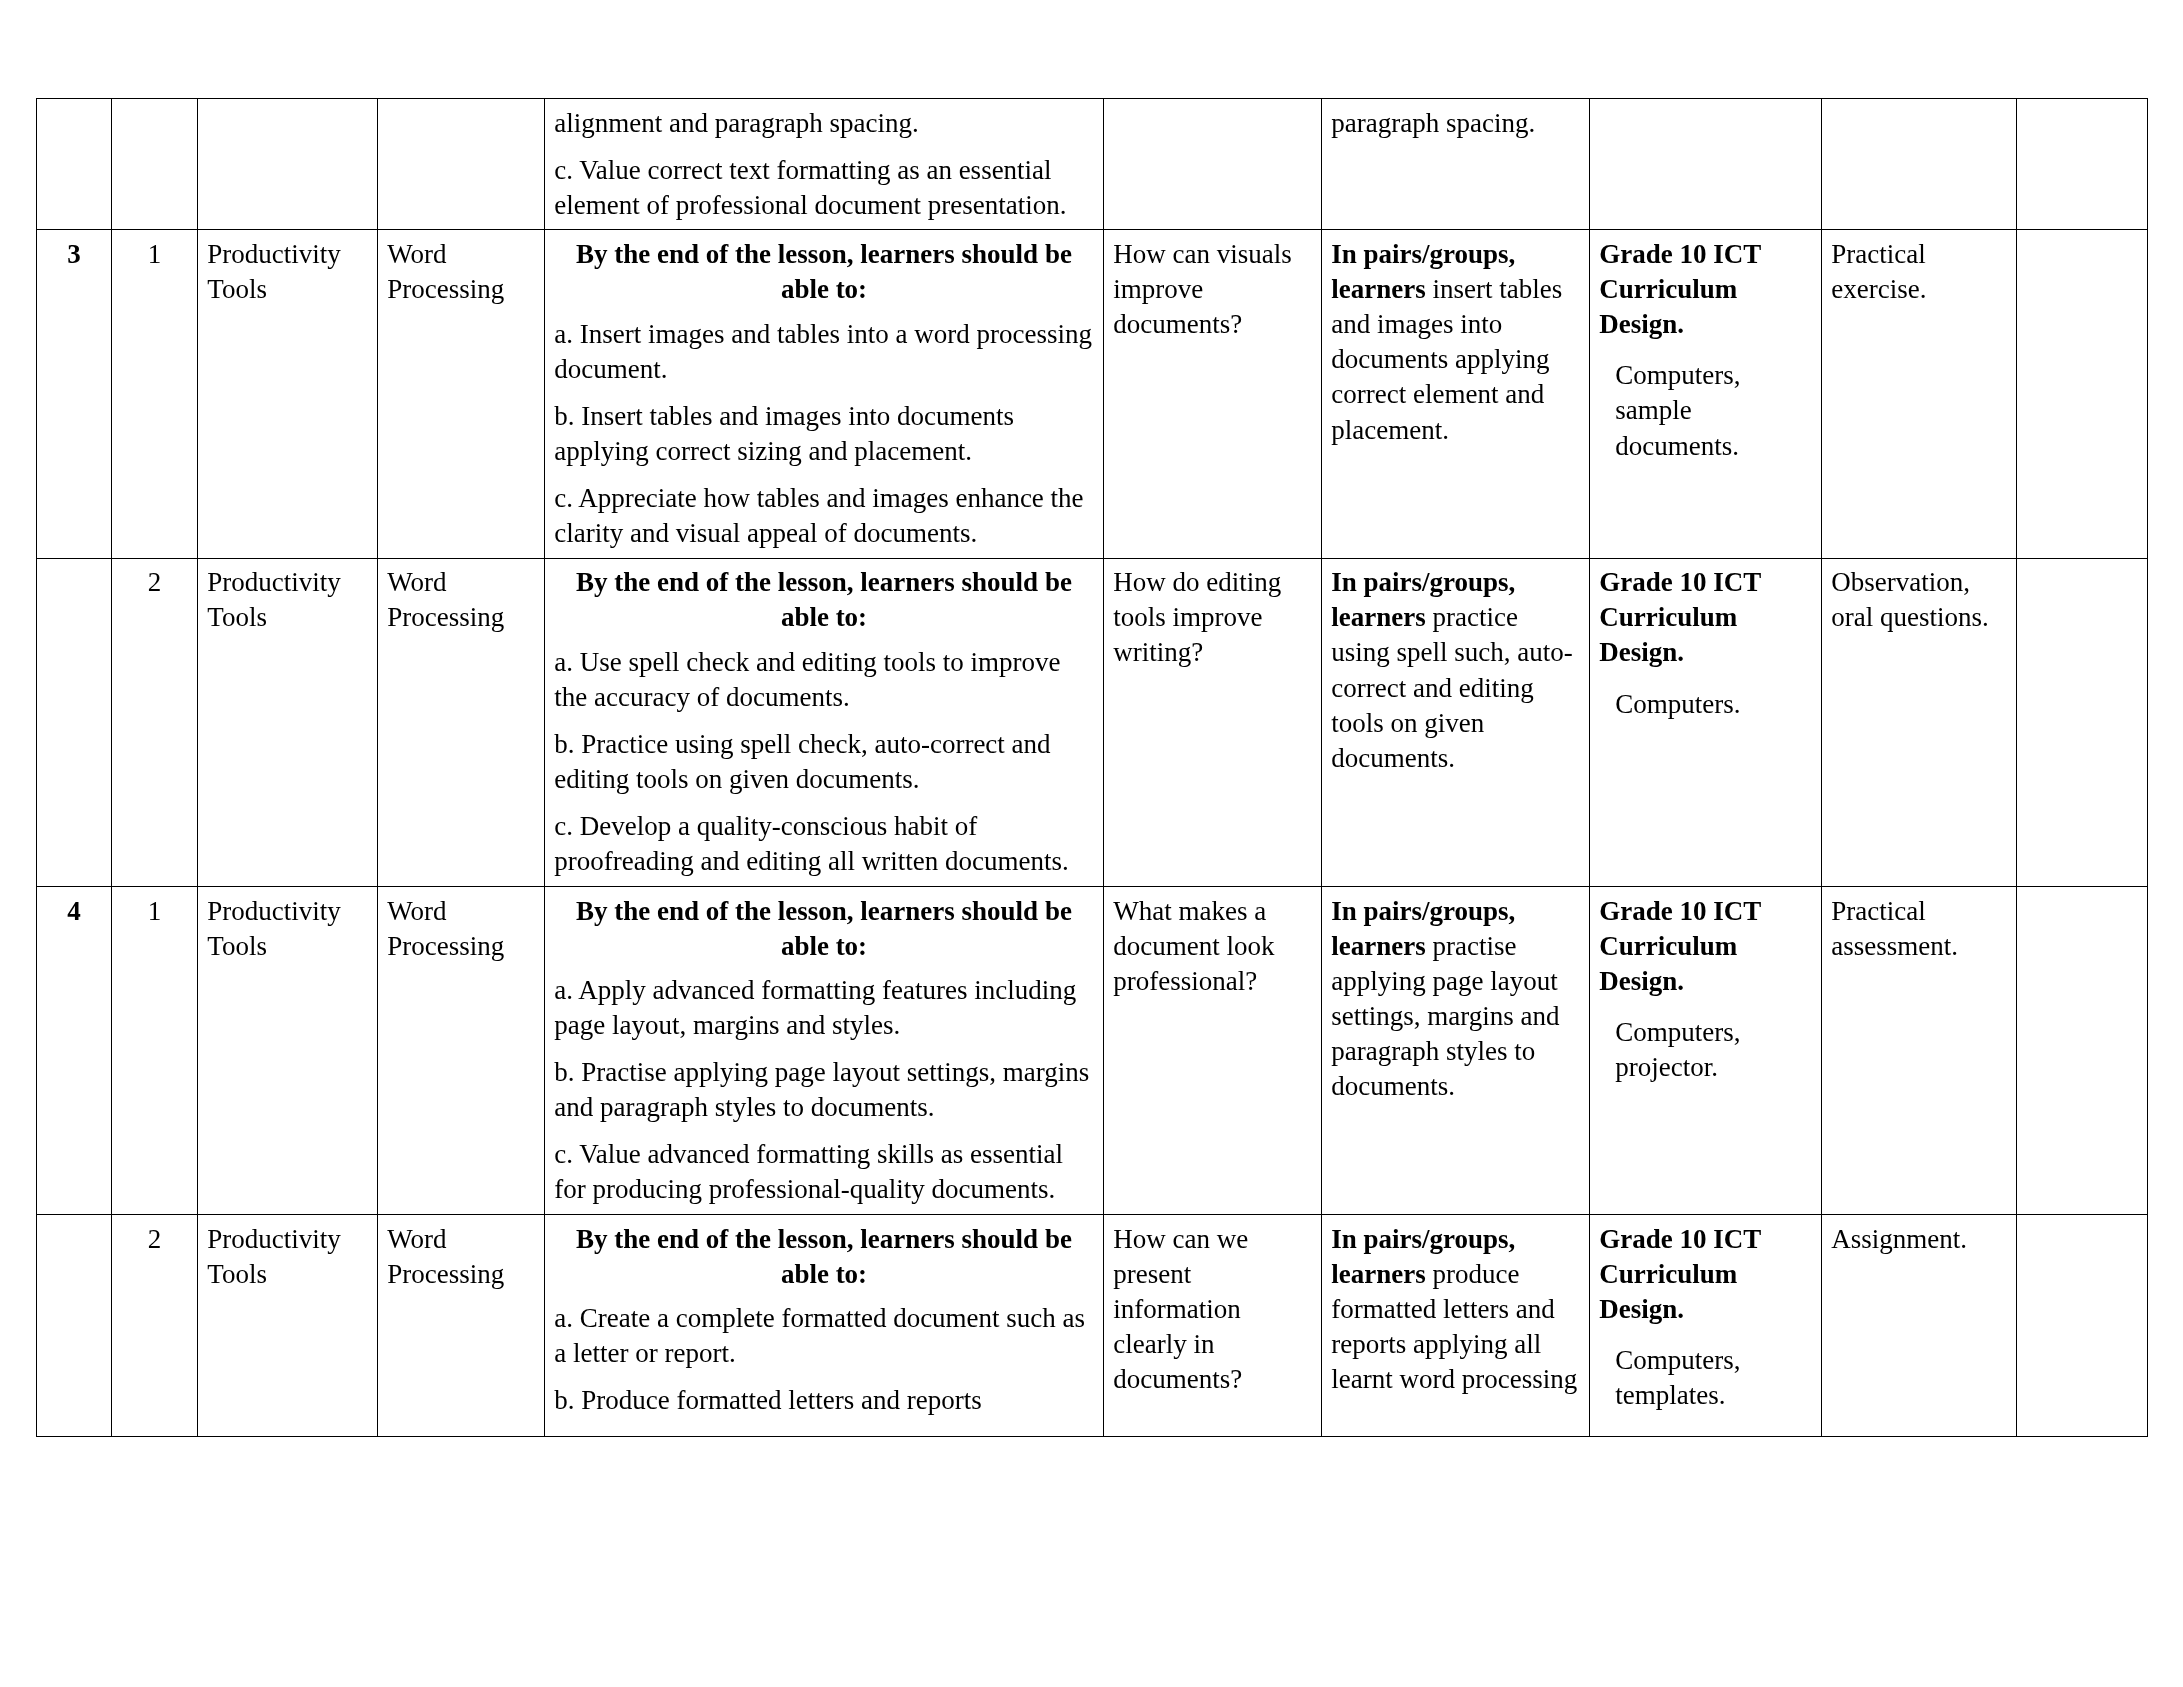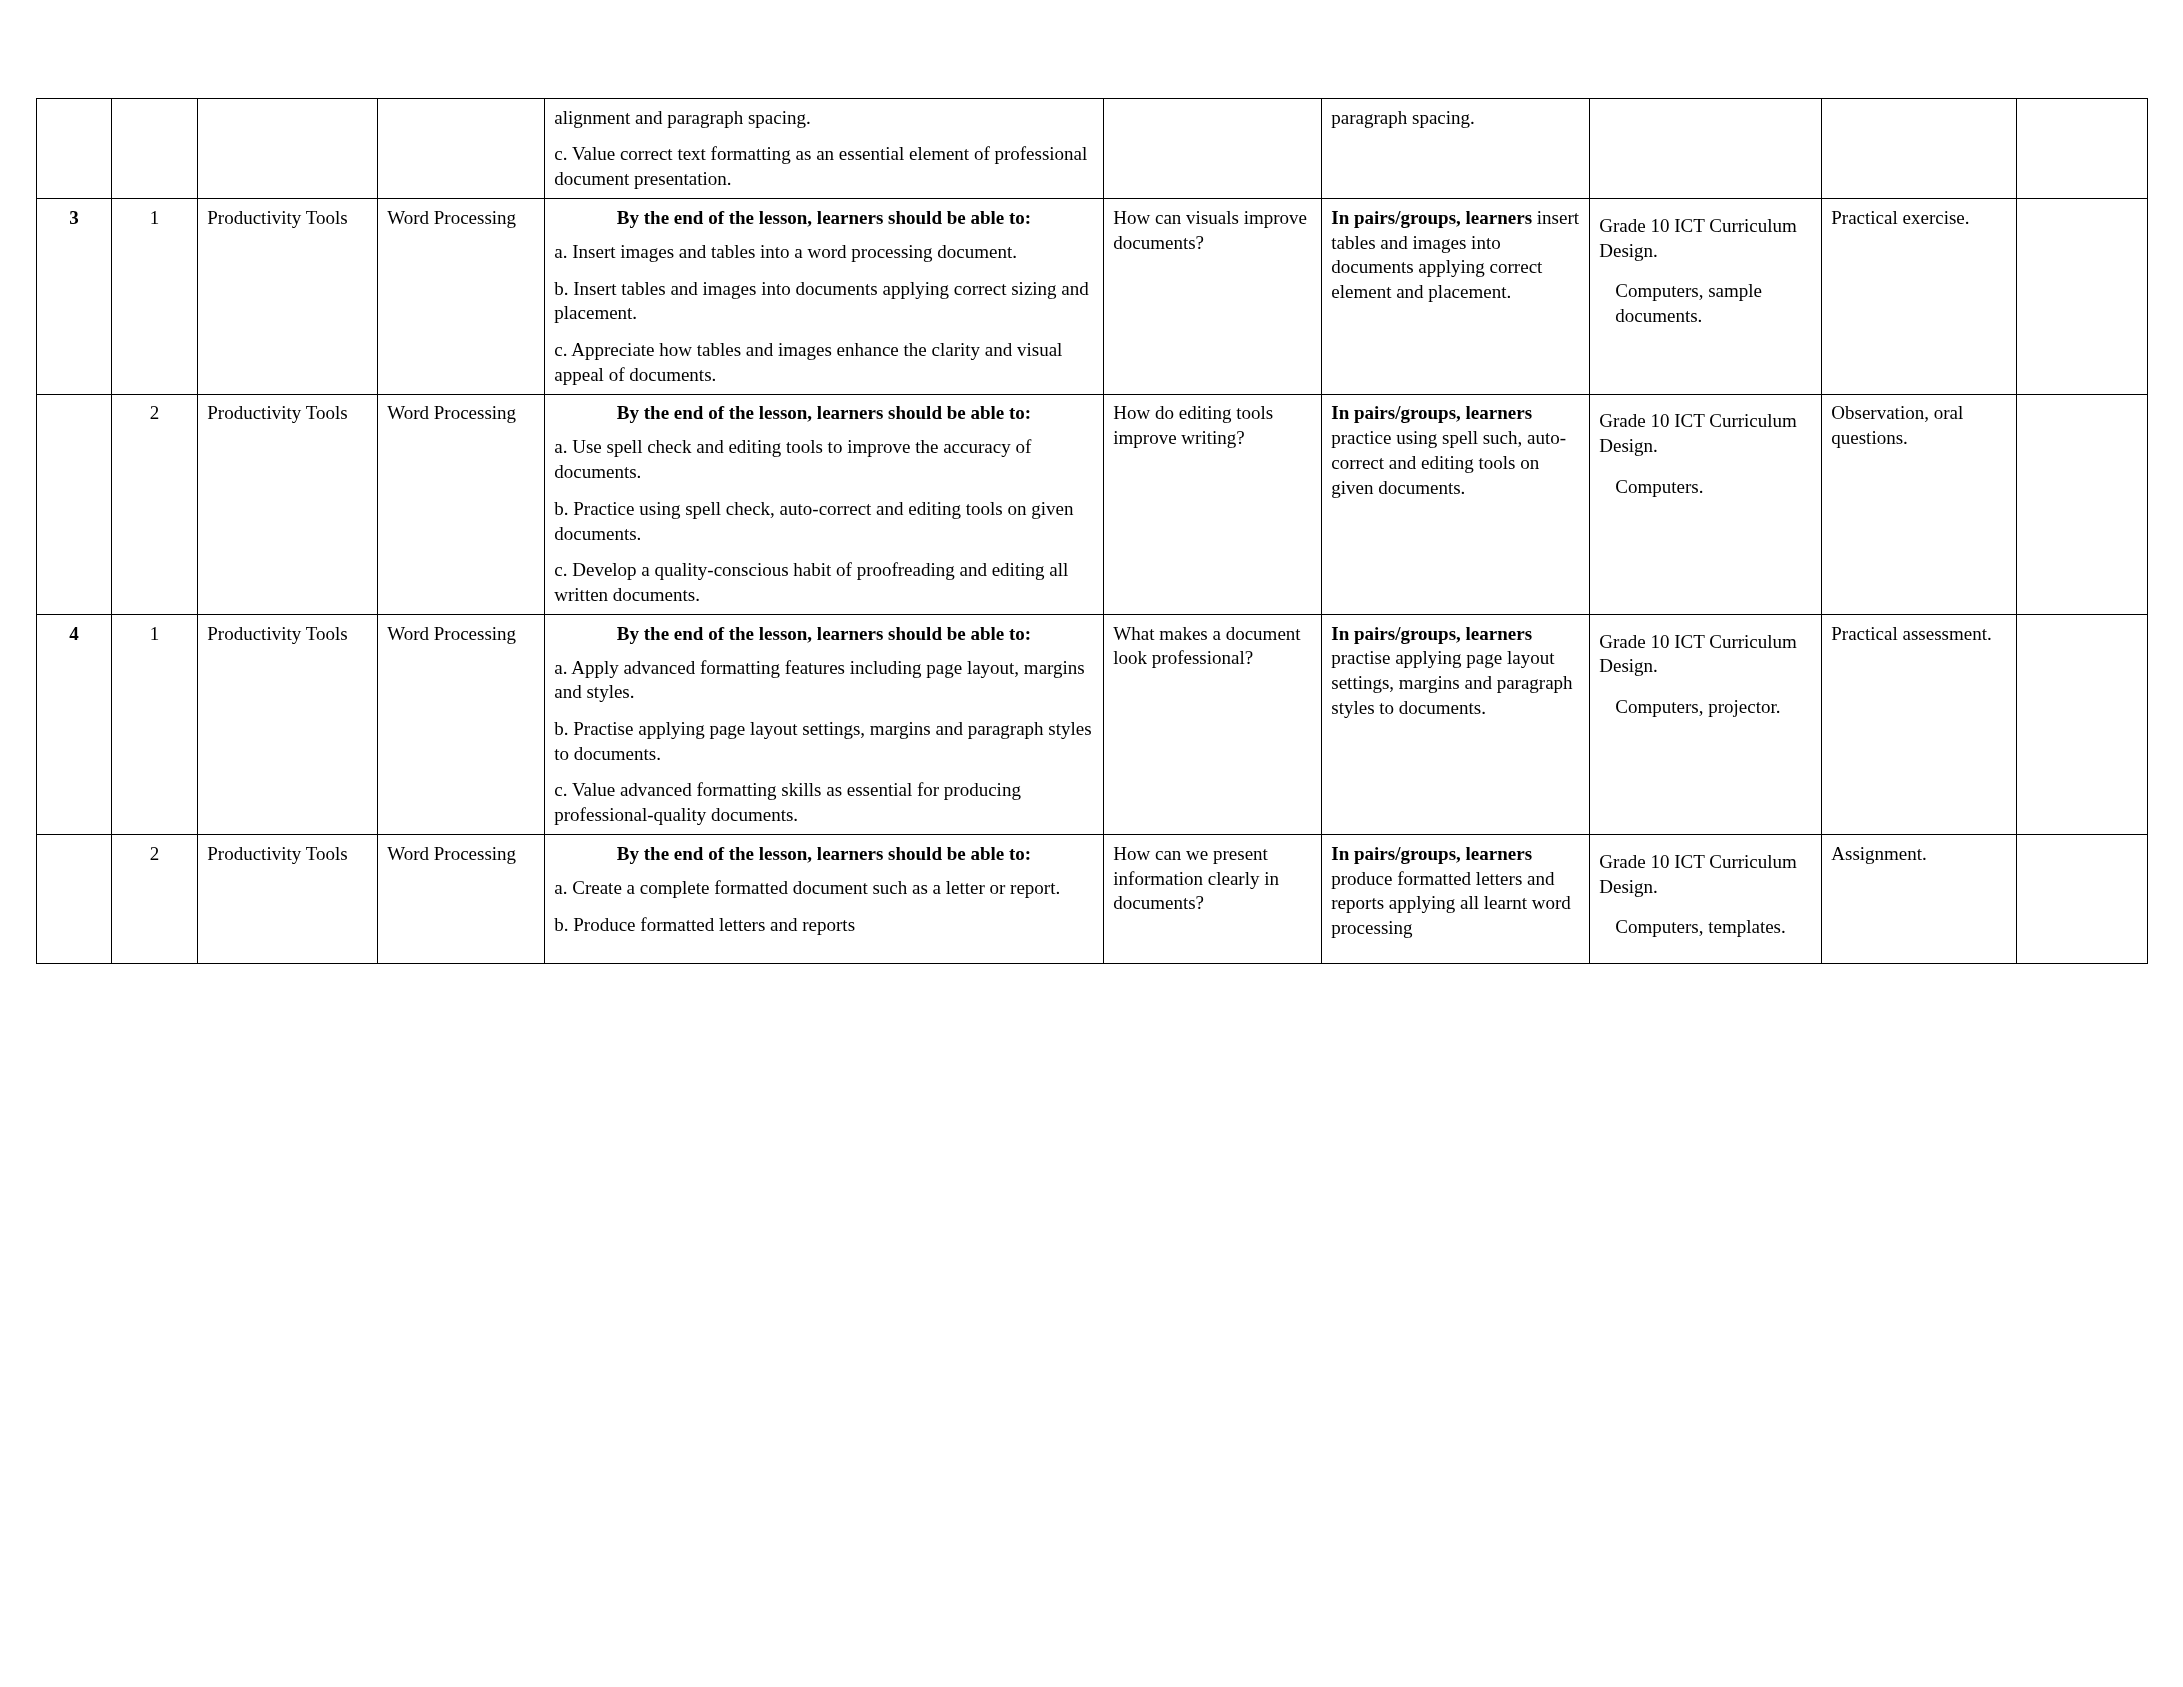--- a/index.html
+++ b/index.html
@@ -35,21 +35,21 @@
     border-collapse: collapse;
     width: 2110px;
     table-layout: fixed;
     background: #ffffff;
   }
 
   table.sow td {
     border: 1.3px solid #000000;
     vertical-align: top;
     padding: 6.6px 9.3px 6.6px 9.3px;
-    font-size: 19px;
+    font-size: 27px;
     line-height: 1.30;
     color: #000000;
   }
 
   
   col.c-week      { width: 75px; }
   col.c-lesson    { width: 86px; }
   col.c-strand    { width: 180px; }
   col.c-substrand { width: 167px; }
   col.c-outcomes  { width: 559px; }
@@ -82,22 +82,22 @@
     text-align: center;
   }
   .outcomes p.item {
     margin: 0 0 0 0;
   }
   .outcomes p.item + p.item {
     margin-top: 12px;
   }
 
   .res p.res-title {
-    font-weight: normal;
-    margin: 8px 0 0 0;
+    font-weight: bold;
+    margin: 0 0 0 0;
   }
   .res p.res-body {
     margin: 16px;
   }
 </style>
 </head>
 <body>
 
 <div class="page">
   <div class="sheet">

